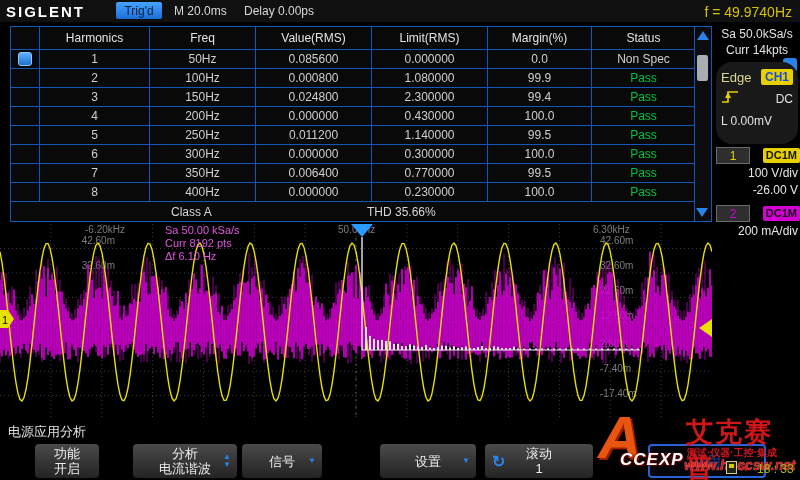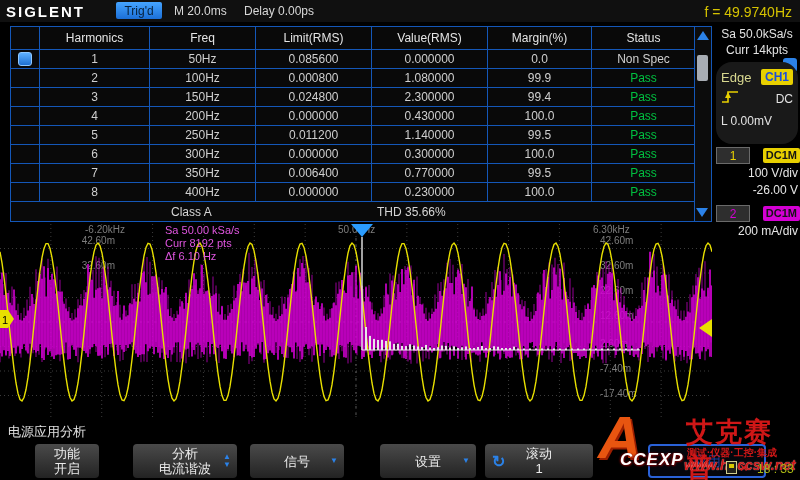--- a/index.html
+++ b/index.html
@@ -21,21 +21,21 @@
          grid-template-rows:22px repeat(8,19px) 20px;}
   .tc{border-left:1px solid #1457b8;border-top:1px solid #1457b8;display:flex;align-items:center;
       justify-content:center;font-size:12px;color:#cfcfcf;overflow:hidden;}
   .tc.first{border-left:none;}
   .tc.hrow{border-top:none;color:#e4e4e4;}
   .pass{color:#00c040;}
   .chk{width:14px;height:14px;border-radius:3px;background:linear-gradient(#5db0ff,#1e6fd0);
        border:1px solid #8fc8ff;box-sizing:border-box;}
   .tfooter{grid-column:1/8;border-top:1px solid #1457b8;position:relative;color:#d6d6d6;font-size:12px;}
   .class-label{position:absolute;left:160px;top:3px;}
-  .thd-label{position:absolute;left:366px;top:3px;}
+  .thd-label{position:absolute;left:356px;top:3px;}
   .tscroll{position:absolute;right:0;top:0;width:16px;height:194px;border-left:1px solid #1457b8;background:#0c0c0c;}
   .sarrow{width:0;height:0;border-left:6px solid transparent;border-right:6px solid transparent;margin:4px auto 0;}
   .sarrow.up{border-bottom:9px solid #2b82e8;}
   .sarrow.down{border-top:9px solid #2b82e8;position:absolute;bottom:4px;left:1px;margin:0;}
   .sthumb{position:absolute;left:2px;top:28px;width:11px;height:26px;background:#a8adb4;border-radius:2px;}
   
   .sidebar{position:absolute;left:714px;top:24px;width:86px;height:230px;}
   .acq{color:#e2e2e2;font-size:12px;text-align:center;line-height:16px;padding-top:2px;}
   .menu-ind{position:absolute;right:3px;top:34px;width:14px;height:14px;background:#2b82e8;border-radius:3px;}
   .trigbox{position:absolute;left:2px;top:38px;width:82px;height:82px;background:#191919;border-radius:16px;
@@ -92,22 +92,22 @@
     <span class="tb-text" style="left:174px;">M 20.0ms</span>
     <span class="tb-text" style="left:244px;">Delay 0.00ps</span>
     <span class="tb-freq">f = 49.9740Hz</span>
   </div>
 
   <div class="tablep">
     <div class="tgrid">
       <div class="tc hrow first"></div>
       <div class="tc hrow">Harmonics</div>
       <div class="tc hrow">Freq</div>
+      <div class="tc hrow">Value(RMS)</div>
       <div class="tc hrow">Limit(RMS)</div>
-      <div class="tc hrow">Value(RMS)</div>
       <div class="tc hrow">Margin(%)</div>
       <div class="tc hrow">Status</div>
 
       <div class="tc first">
           <span class="chk"></span>
         </div>
       <div class="tc">1</div>
       <div class="tc">50Hz</div>
       <div class="tc">0.085600</div>
       <div class="tc">0.000000</div>
@@ -341,21 +341,21 @@
     <span>功能</span>
     <span>开启</span>
   </div>
   <div class="mbtn" style="left:133px;width:104px;">
     <span>分析</span>
     <span>电流谐波</span>
     <span class="arr">
       <span>▲</span><br><span>▼</span>
     </span>
   </div>
-  <div class="mbtn" style="left:250px;width:94px;">
+  <div class="mbtn" style="left:242px;width:80px;">
     <span>信号</span>
     <span class="arr">▼</span>
   </div>
   <div class="mbtn" style="left:380px;width:96px;">
     <span>设置</span>
     <span class="arr">▼</span>
   </div>
   <div class="mbtn" style="left:485px;width:108px;">
     <span class="rot-icon">↻</span>
     <span>滚动</span>

